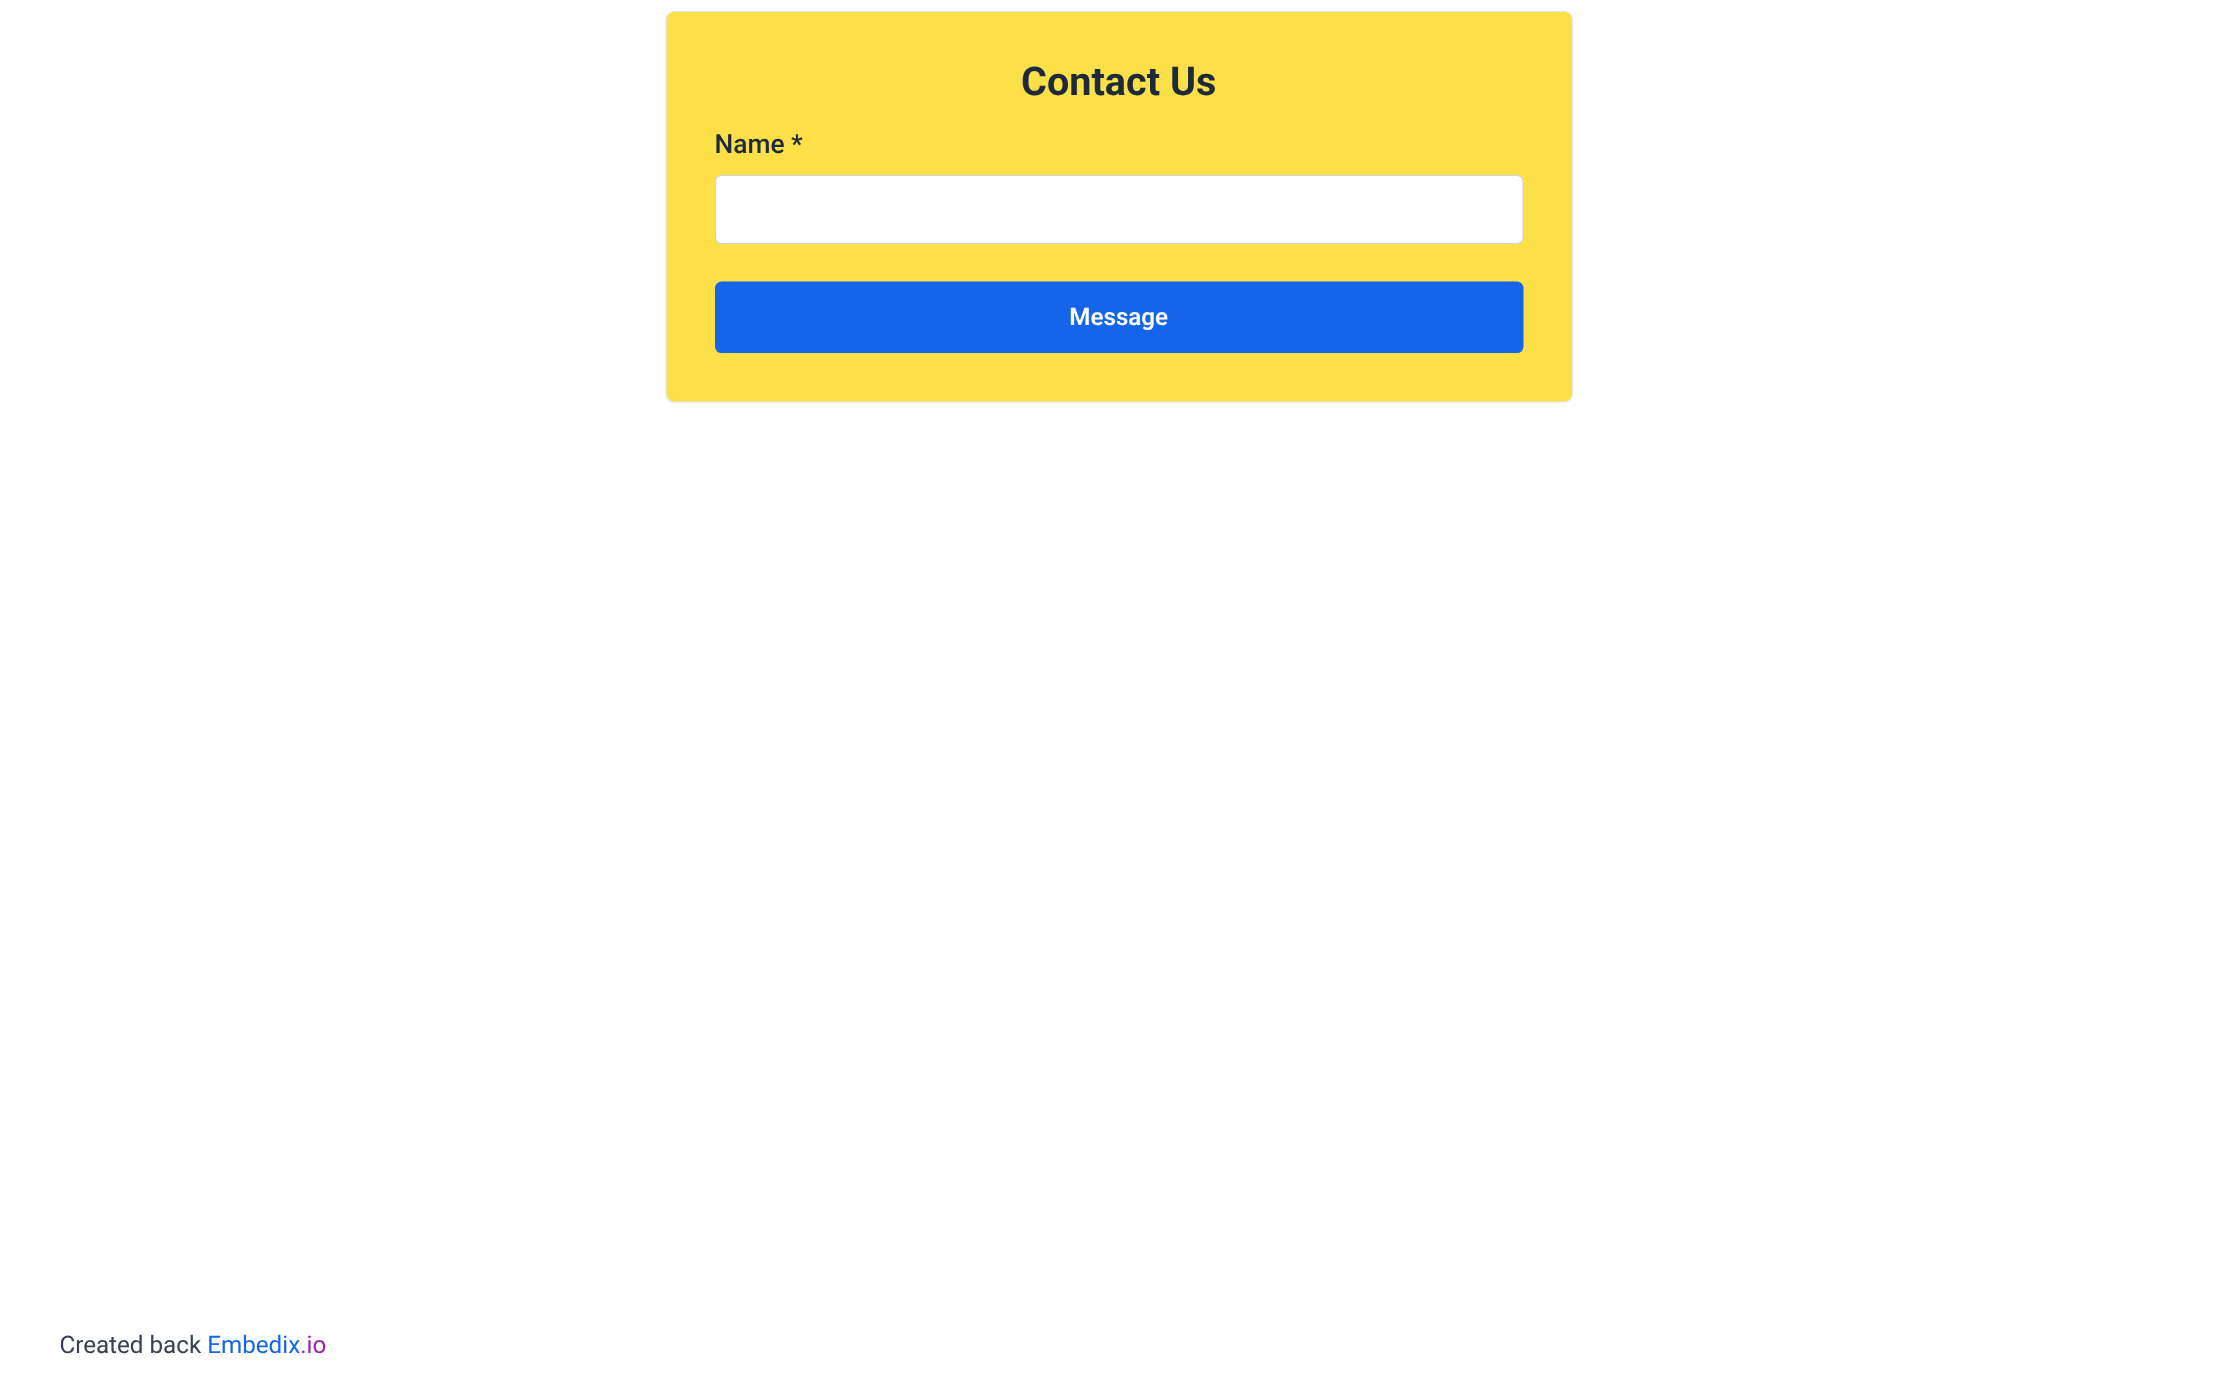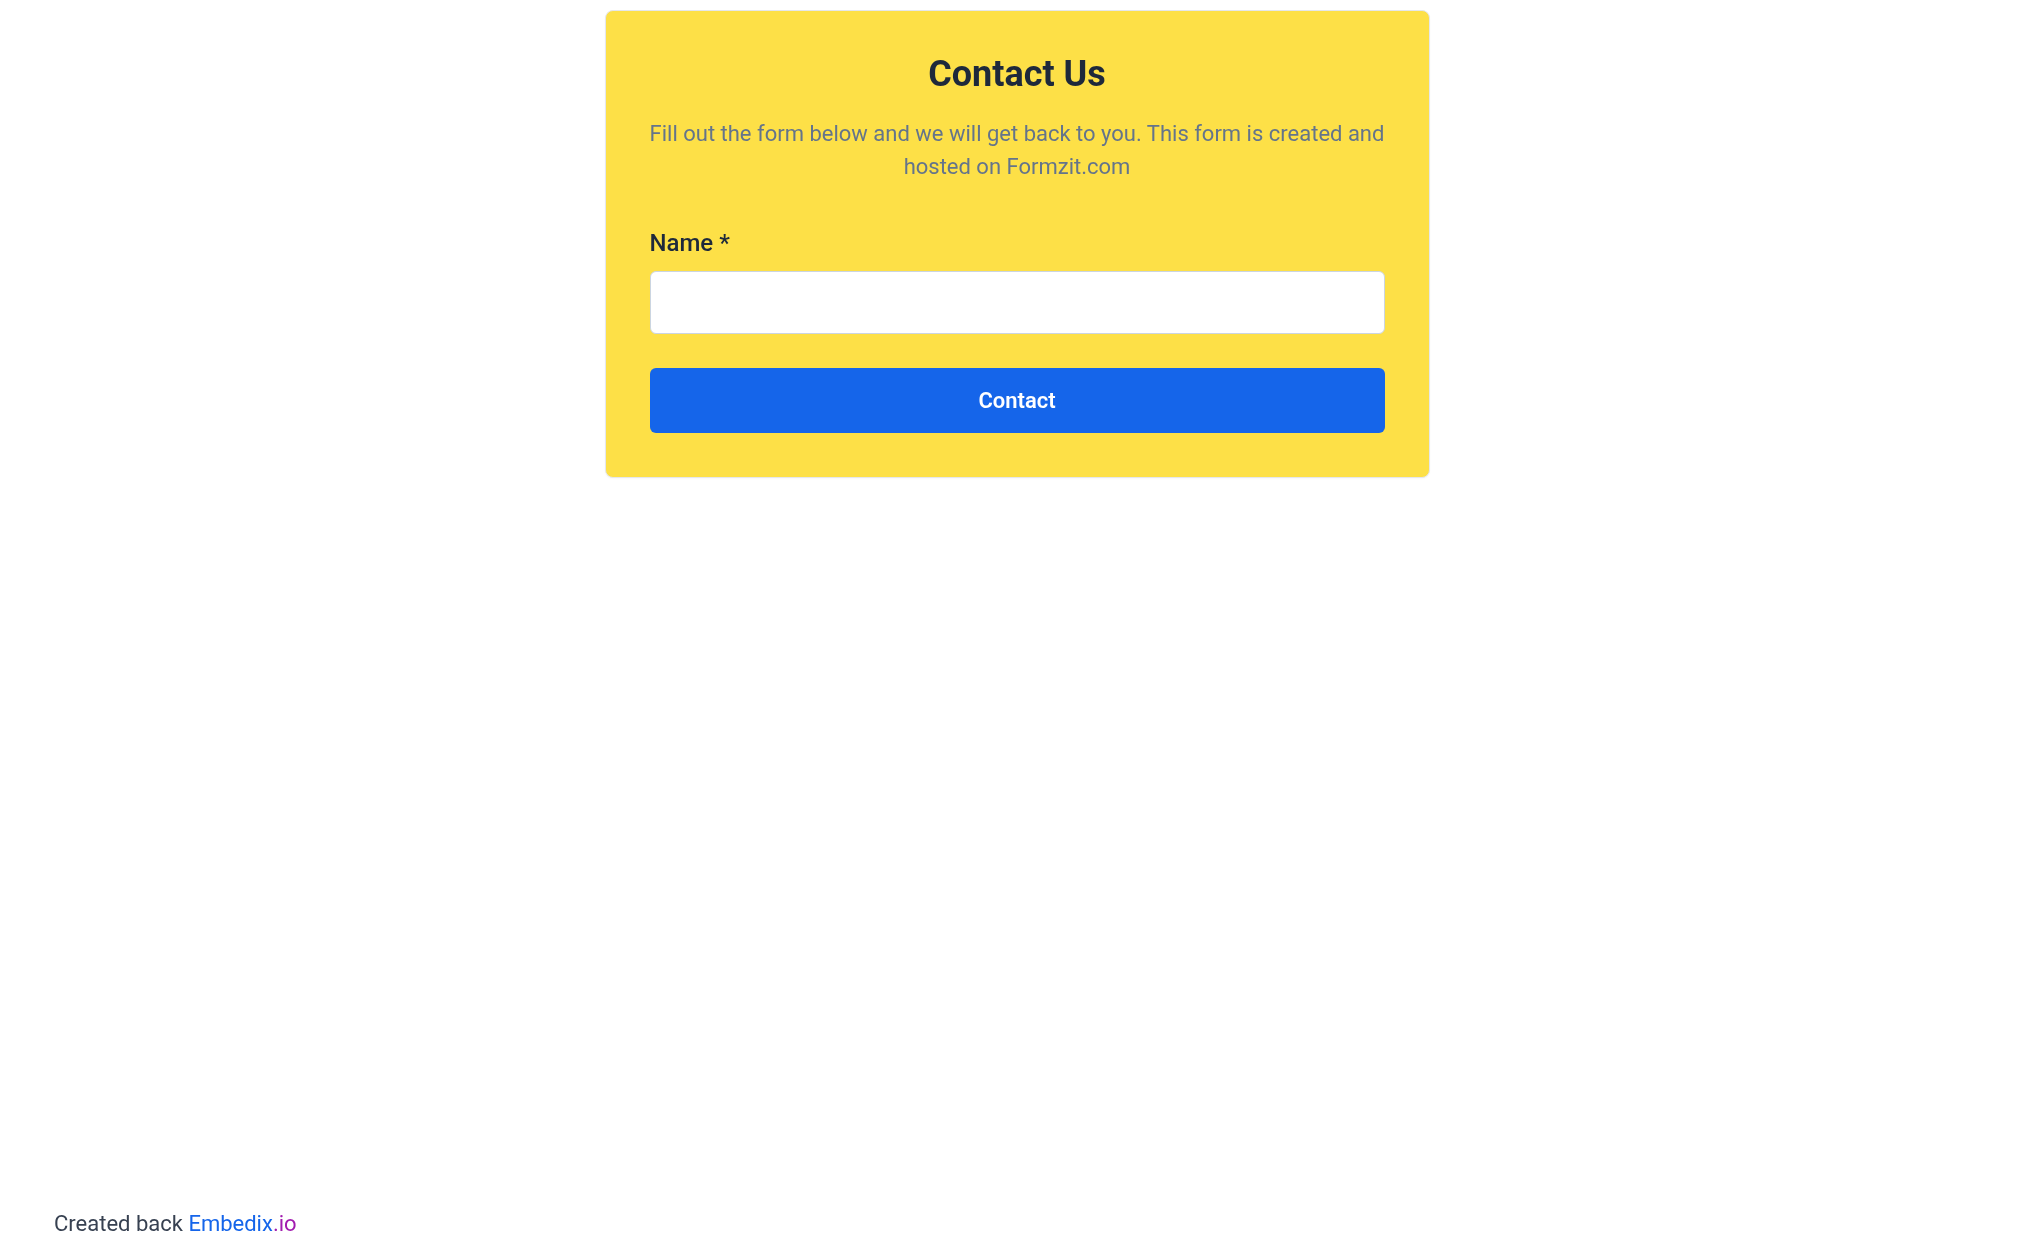--- a/index.html
+++ b/index.html
@@ -92,27 +92,26 @@
     }
     .footer-link .tld {
       color: #a21caf;
     }
   </style>
 </head>
 <body>
 
 <div class="card">
   <h1 class="title">Contact Us</h1>
-  <p class="subtitle">Fill out the form below and we will get back to you. This form is created and hosted on Formzit.com</p>
 
   <div class="form-group">
     <label class="label">Name *</label>
     <input type="text" class="input" value="" style="">
   </div>
 
 
 
-  <button class="submit-btn">Contact</button>
+  <button class="submit-btn">Message</button>
 </div>
 
 <div class="footer">
   <span>Created back </span><a href="#" class="footer-link"><span>Embedix</span><span class="tld">.io</span></a>
 </div>
 
 </body></html>

